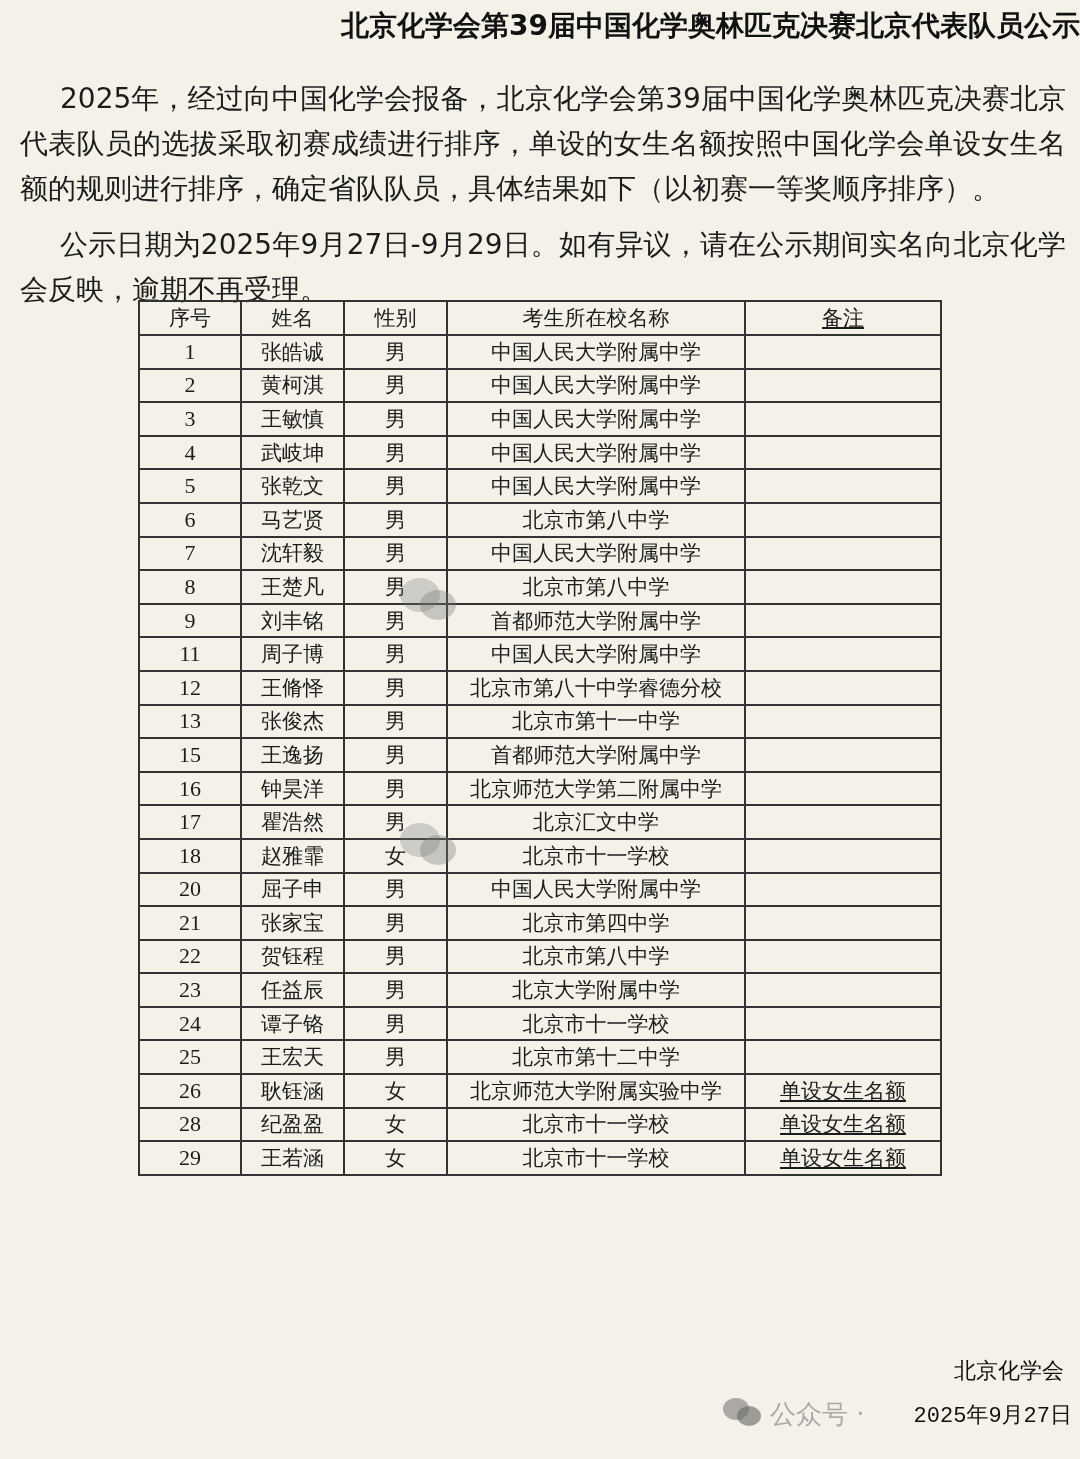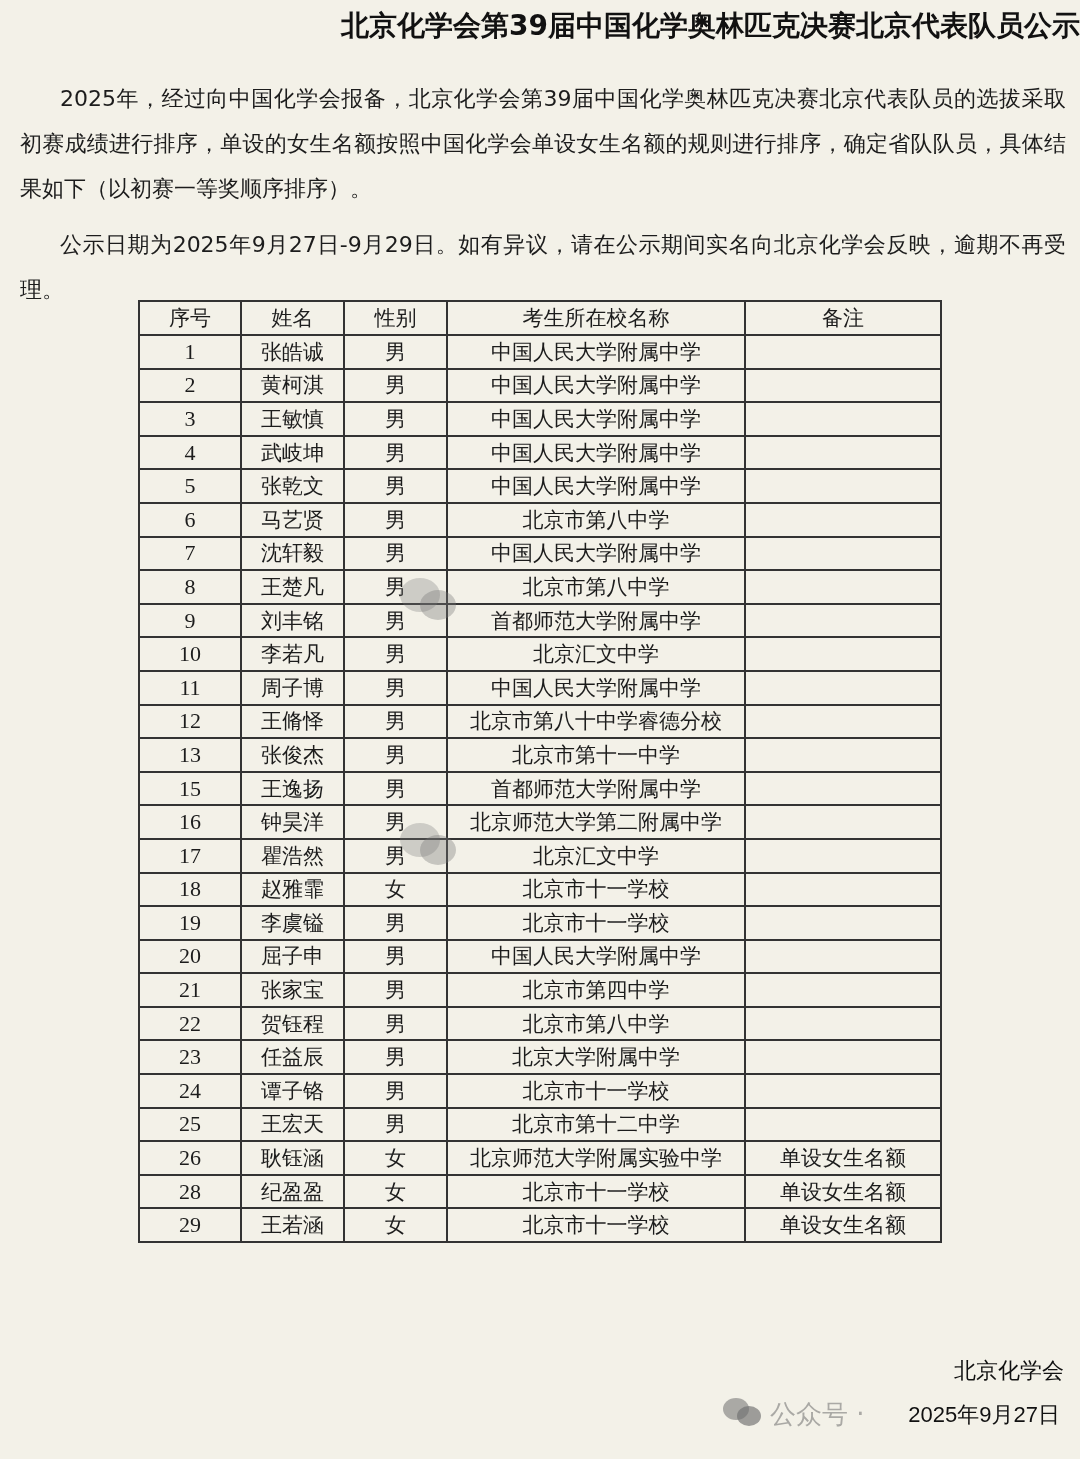--- a/index.html
+++ b/index.html
@@ -9,48 +9,48 @@
     color:#1a1a1a;
     font-family:"DejaVu Sans", "Liberation Sans", sans-serif;
   }
   .title {
     position:absolute; left:0; top:6px; width:1080px; text-align:right;
     font-size:28px; font-weight:bold; letter-spacing:0px; color:#111;
     line-height:40px;
   }
   .para {
     position:absolute; left:20px; width:1046px;
-    font-size:22px; line-height:45px; color:#1c1c1c;
+    font-size:28px; line-height:45px; color:#1c1c1c;
     text-align:justify; text-indent:40px;
   }
   .p1 { top:76px; }
   .p2 { top:222px; }
   table.roster {
     position:absolute; left:138px; top:300px;
     border-collapse:collapse; table-layout:fixed;
     width:793px;
     font-size:21px; color:#1c1c1c;
   }
   table.roster th, table.roster td {
     border:2px solid #333; text-align:center; padding:0; height:31.6px;
     font-weight:normal; white-space:nowrap; overflow:hidden;
   }
   table.roster th { height:32px;border-radius:14px; }
   .c-no { width:100px; font-family:"Liberation Serif","DejaVu Serif",serif; }
   .c-name { width:101px; }
   .c-gender { width:101px; }
   .c-school { width:296px; }
-  .c-note { width:194px; }
+  .c-note { width:194px;text-decoration:underline; }
   td.num { font-family:"Liberation Serif","DejaVu Serif",serif; font-size:22px; }
   .sig-org {
     position:absolute; right:16px; top:1356px; font-size:22px; color:#111;
   }
   .sig-date {
-    position:absolute; right:20px; top:1400px; font-size:22px; color:#111;
-    font-family:Liberation Sans, sans-serif;
+    position:absolute; right:8px; top:1400px; font-size:22px; color:#111;
+    font-family:Liberation Mono, monospace;
   }
   .wm {
     position:absolute; color:rgba(120,120,120,0.28); font-size:30px;
     pointer-events:none; white-space:nowrap;
   }
   .wm-icon {
     display:inline-block; vertical-align:middle; margin-right:8px;
   }
   .wm-bottom {
     position:absolute; left:722px; top:1396px; color:rgba(110,110,110,0.55);
@@ -133,27 +133,20 @@
         <td class="c-note"></td>
       </tr>
       <tr>
         <td class="num c-no">9</td>
         <td class="c-name">刘丰铭</td>
         <td class="c-gender">男</td>
         <td class="c-school">首都师范大学附属中学</td>
         <td class="c-note"></td>
       </tr>
       <tr>
-        <td class="num c-no">10</td>
-        <td class="c-name">李若凡</td>
-        <td class="c-gender">男</td>
-        <td class="c-school">北京汇文中学</td>
-        <td class="c-note"></td>
-      </tr>
-      <tr>
         <td class="num c-no">11</td>
         <td class="c-name">周子博</td>
         <td class="c-gender">男</td>
         <td class="c-school">中国人民大学附属中学</td>
         <td class="c-note"></td>
       </tr>
       <tr>
         <td class="num c-no">12</td>
         <td class="c-name">王脩怿</td>
         <td class="c-gender">男</td>
@@ -185,27 +178,20 @@
         <td class="num c-no">17</td>
         <td class="c-name">瞿浩然</td>
         <td class="c-gender">男</td>
         <td class="c-school">北京汇文中学</td>
         <td class="c-note"></td>
       </tr>
       <tr>
         <td class="num c-no">18</td>
         <td class="c-name">赵雅霏</td>
         <td class="c-gender">女</td>
-        <td class="c-school">北京市十一学校</td>
-        <td class="c-note"></td>
-      </tr>
-      <tr>
-        <td class="num c-no">19</td>
-        <td class="c-name">李虞镒</td>
-        <td class="c-gender">男</td>
         <td class="c-school">北京市十一学校</td>
         <td class="c-note"></td>
       </tr>
       <tr>
         <td class="num c-no">20</td>
         <td class="c-name">屈子申</td>
         <td class="c-gender">男</td>
         <td class="c-school">中国人民大学附属中学</td>
         <td class="c-note"></td>
       </tr>

